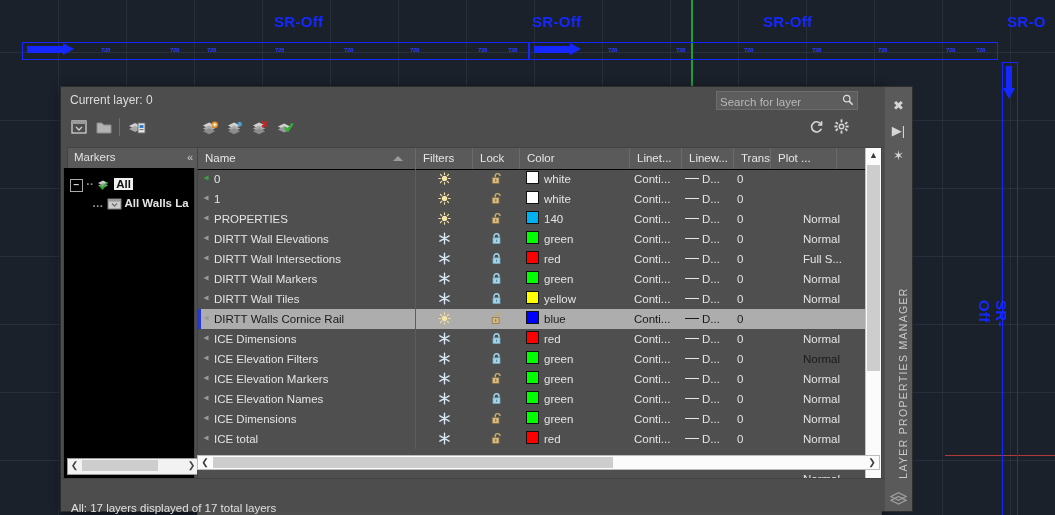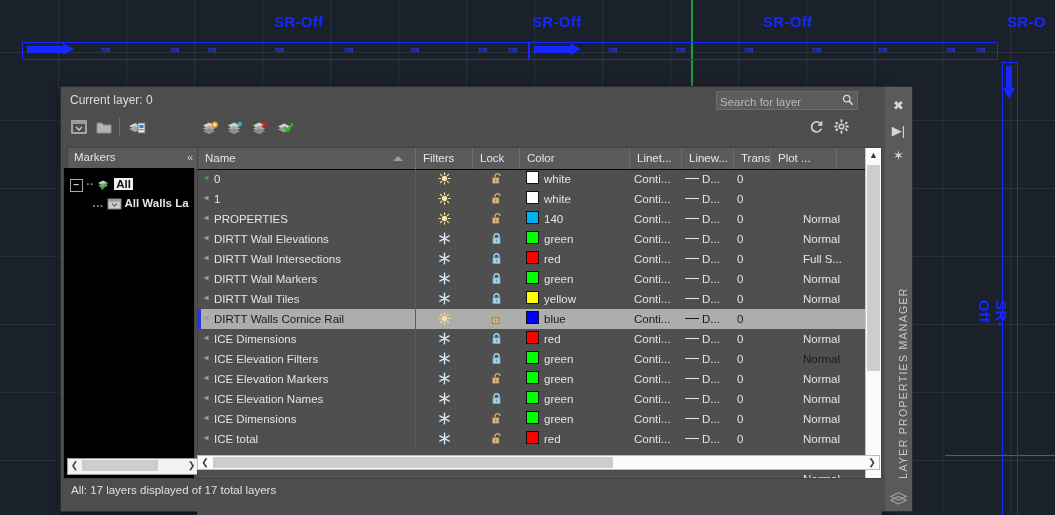--- a/index.html
+++ b/index.html
@@ -113,21 +113,21 @@
   #vsb .ar{position:absolute;left:0;width:15px;height:15px;text-align:center;font-size:9px;color:#3b3b3b;line-height:15px;cursor:pointer;}
   #vsb .thm{position:absolute;left:1px;top:17px;width:13px;height:206px;background:#cdcdcd;cursor:pointer;}
 
   
   #hsb{position:absolute;left:136px;bottom:41px;width:683px;height:15px;background:#fbfbfb;border:1px solid #bdbdbd;box-sizing:border-box;}
   #hsb .ar{position:absolute;top:0;width:14px;height:13px;text-align:center;font-size:9px;color:#3b3b3b;line-height:13px;cursor:pointer;}
   #hsb .thm{position:absolute;left:15px;top:1px;width:400px;height:11px;background:#cdcdcd;cursor:pointer;}
 
   #statusbar{position:absolute;left:0;bottom:0;width:100%;height:32px;
     border-top:1px solid #414141;background:#4d4d4d;}
-  #statusbar .t{position:absolute;left:10px;top:5px;font-size:11.5px;color:#e0e0e0;}
+  #statusbar .t{position:absolute;left:10px;top:23px;font-size:11.5px;color:#e0e0e0;}
 </style>
 </head>
 <body>
 
 <div id="cad">
   <div id="grid"></div>
 
   <div class="greenline" style="left:691px;top:0;height:88px;"></div>
 
   <div class="redline" style="left:945px;top:455px;width:110px;"></div>

